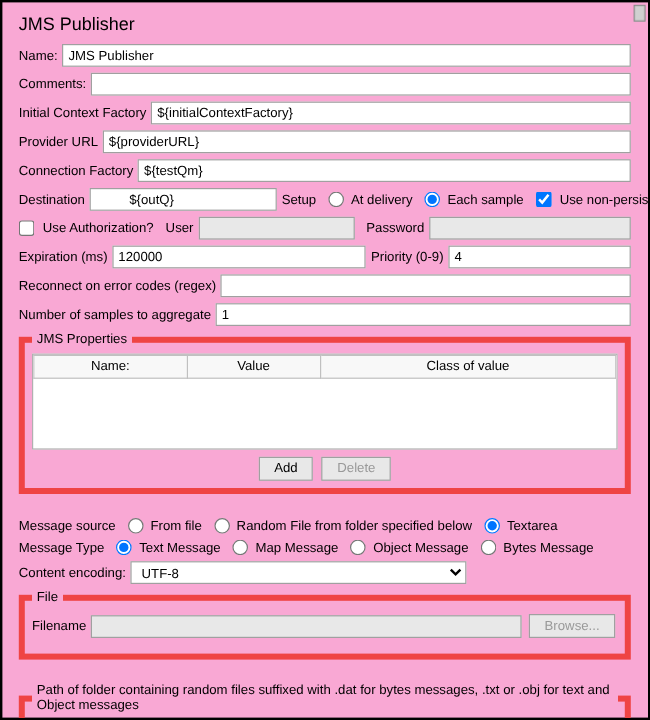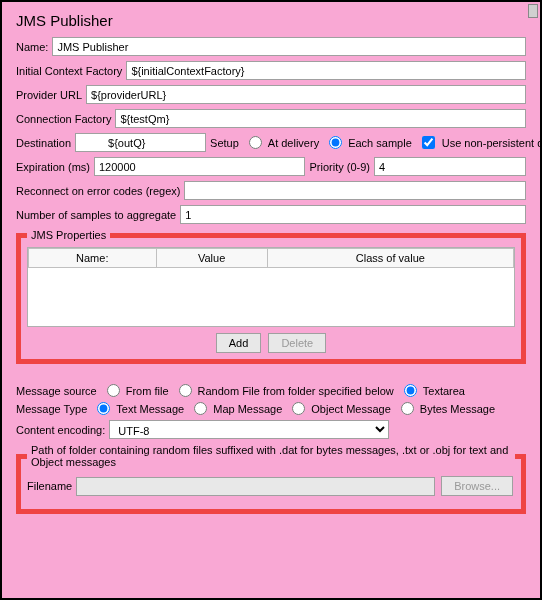--- a/index.html
+++ b/index.html
@@ -33,49 +33,61 @@
 <div class="scrollbar"></div>
 <div class="content">
 
 <div class="title">JMS Publisher</div>
 
 <div class="row">
 <label>Name:</label>
 <input type="text" class="flex1" value="JMS Publisher" style="">
 </div>
 
+<div class="row">
+<label>Comments:</label>
+<input type="text" class="flex1" value="" style="">
+</div>
 
 
 <div class="row">
 <label>Initial Context Factory</label>
 <input type="text" class="flex1" value="${initialContextFactory}" style="">
 </div>
 
 <div class="row">
 <label>Provider URL</label>
 <input type="text" class="flex1" value="${providerURL}" style="">
 </div>
 
 <div class="row">
 <label>Connection Factory</label>
 <input type="text" class="flex1" value="${testQm}" style="">
 </div>
 
 <div class="row">
 <label>Destination</label>
-<input type="text" style="width: 131px; padding-left: 32px;" value="${outQ}">
+<input type="text" style="width: 156px; padding-left: 32px;" value="${outQ}">
 <label>Setup</label>
 <input type="radio" name="setup" style="">
 <label>At delivery</label>
 <input type="radio" name="setup" checked="" style="">
 <label>Each sample</label>
 <input type="checkbox" checked="" style="margin-left: 6px;">
 <label>Use non-persistent delivery mode?</label>
 </div>
 
+<div class="row">
+<input type="checkbox" style="">
+<label>Use Authorization?</label>
+<label style="margin-left:6px">User</label>
+<input type="text" disabled="" style="width: 130px;">
+<label style="margin-left:6px">Password</label>
+<input type="text" disabled="" class="flex1" style="">
+</div>
 
 <div class="row">
 <label>Expiration (ms)</label>
 <input type="text" style="width: 215px;" value="120000">
 <label>Priority (0-9)</label>
 <input type="text" class="flex1" value="4" style="">
 </div>
 
 <div class="row">
 <label>Reconnect on error codes (regex)</label>
@@ -128,20 +140,28 @@
 <label>Bytes Message</label>
 </div>
 
 <div class="row">
 <label>Content encoding:</label>
 <select style="width:280px">
 <option>UTF-8</option>
 </select>
 </div>
 
+<fieldset>
+<legend>File</legend>
+<div class="row fsinner">
+<label>Filename</label>
+<input type="text" disabled="" class="flex1" style="">
+<button disabled="">Browse...</button>
+</div>
+</fieldset>
 
 <fieldset>
 <legend>Path of folder containing random files suffixed with .dat for bytes messages, .txt or .obj for text and Object messages</legend>
 <div class="row fsinner">
 <label>Filename</label>
 <input type="text" disabled="" class="flex1" style="">
 <button disabled="">Browse...</button>
 </div>
 </fieldset>
 

